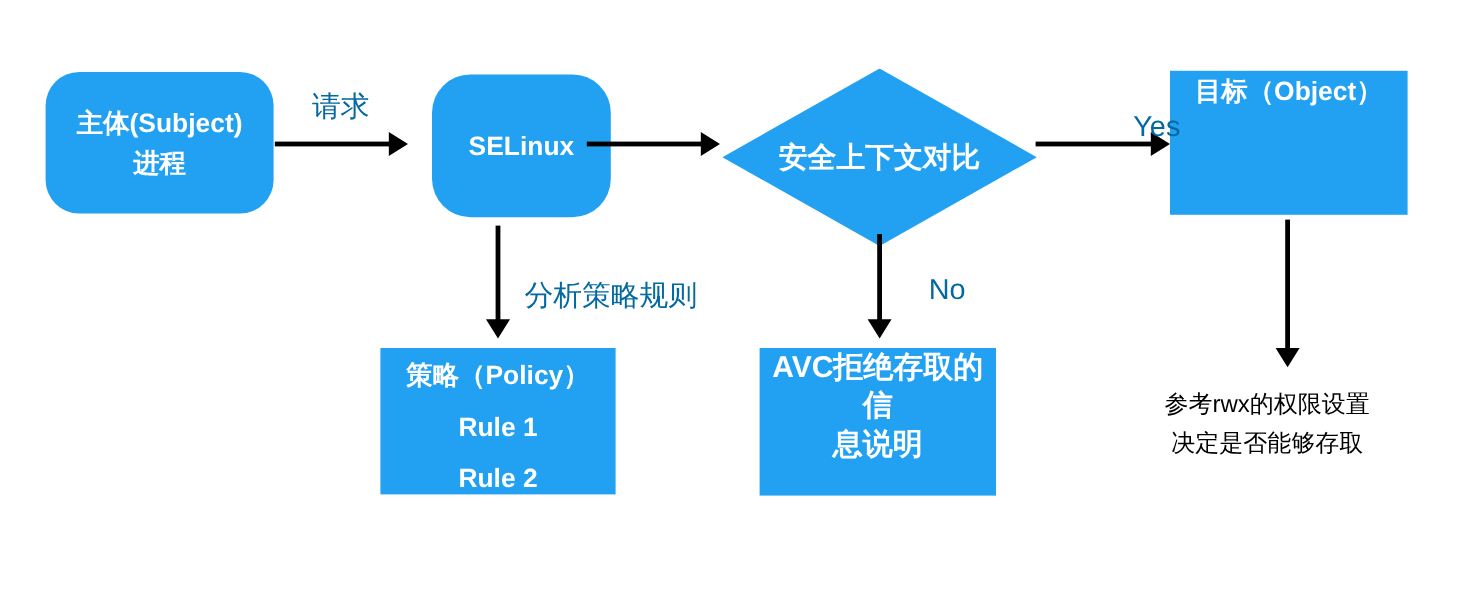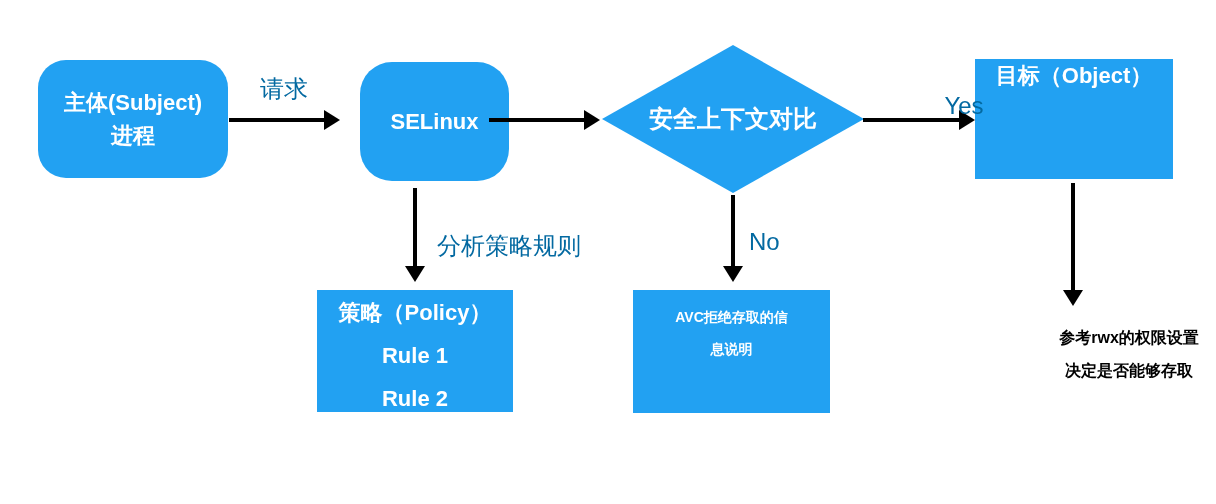--- a/index.html
+++ b/index.html
@@ -33,60 +33,58 @@
   .subject {
     left: 38px; top: 60px; width: 190px; height: 118px;
     font-size: 22px; line-height: 33px;
   }
   .selinux {
     left: 360px; top: 62px; width: 149px; height: 119px;
     border-radius: 32px;
     font-size: 22px;
   }
   .diamond {
-    left: 602px; top: 45px; width: 262px; height: 148px;
+    left: 602px; top: 57px; width: 262px; height: 148px;
     clip-path: polygon(50% 0%, 100% 50%, 50% 100%, 0% 50%);
     font-size: 24px;
     justify-content: center;
   }
   .objectbox {
     left: 975px; top: 59px; width: 198px; height: 120px;
     font-size: 22px; line-height: 34px; justify-content: space-between;
   }
   .policy {
     left: 317px; top: 290px; width: 196px; height: 122px;
     justify-content: space-between;
     padding-top: 9px;
     font-size: 22px; line-height: 27px;
   }
   .avc {
     left: 633px; top: 290px; width: 197px; height: 123px;
     justify-content: flex-start;
-    padding-top: 11px;
-    font-size: 14px; line-height: 32px;
+    font-size: 25px; line-height: 32px;
   }
 
   .edge-label {
     position: absolute;
     color: #0369a1;
     font-size: 24px;
     white-space: nowrap;
   }
   .centerx { transform: translateX(-50%); }
 
   .note {
     position: absolute;
-    left: 1129px; top: 321px;
+    left: 1056px; top: 321px;
     transform: translateX(-50%);
     color: #000000;
-    font-size: 16px;
+    font-size: 20px;
     line-height: 33px;
     text-align: center;
     white-space: nowrap;
-    font-weight: bold;
   }
 
   
   .shaft-h { position: absolute; height: 4px; background: #000000; }
   .shaft-v { position: absolute; width: 4px; background: #000000; }
   .head-right {
     position: absolute; width: 0; height: 0;
     border-left: 16px solid #000000;
     border-top: 10px solid transparent;
     border-bottom: 10px solid transparent;
@@ -141,21 +139,21 @@
   <div class="shaft-h" style="left:863px; top:118px; width:98px;"></div>
   <div class="head-right" style="left:959px; top:110px;"></div>
   <div class="edge-label centerx" style="left:964px; top:73px;margin-top:19px;">Yes</div>
 
   <div class="shaft-v" style="left:413px; top:188px; height:79px;"></div>
   <div class="head-down" style="left:405px; top:266px;"></div>
   <div class="edge-label" style="left:437px; top:230px;">分析策略规则</div>
 
   <div class="shaft-v" style="left:731px; top:195px; height:72px;"></div>
   <div class="head-down" style="left:723px; top:266px;"></div>
-  <div class="edge-label" style="left:749px; top:228px;text-align:right;">No</div>
+  <div class="edge-label" style="left:774px; top:228px;text-align:right;">No</div>
 
   <div class="shaft-v" style="left:1071px; top:183px; height:108px;"></div>
   <div class="head-down" style="left:1063px; top:290px;"></div>
 
   <div class="note">
     <span class="line" style="display:block;">参考rwx的权限设置</span>
     <span class="line" style="display:block;">决定是否能够存取</span>
   </div>
 
 </div>

